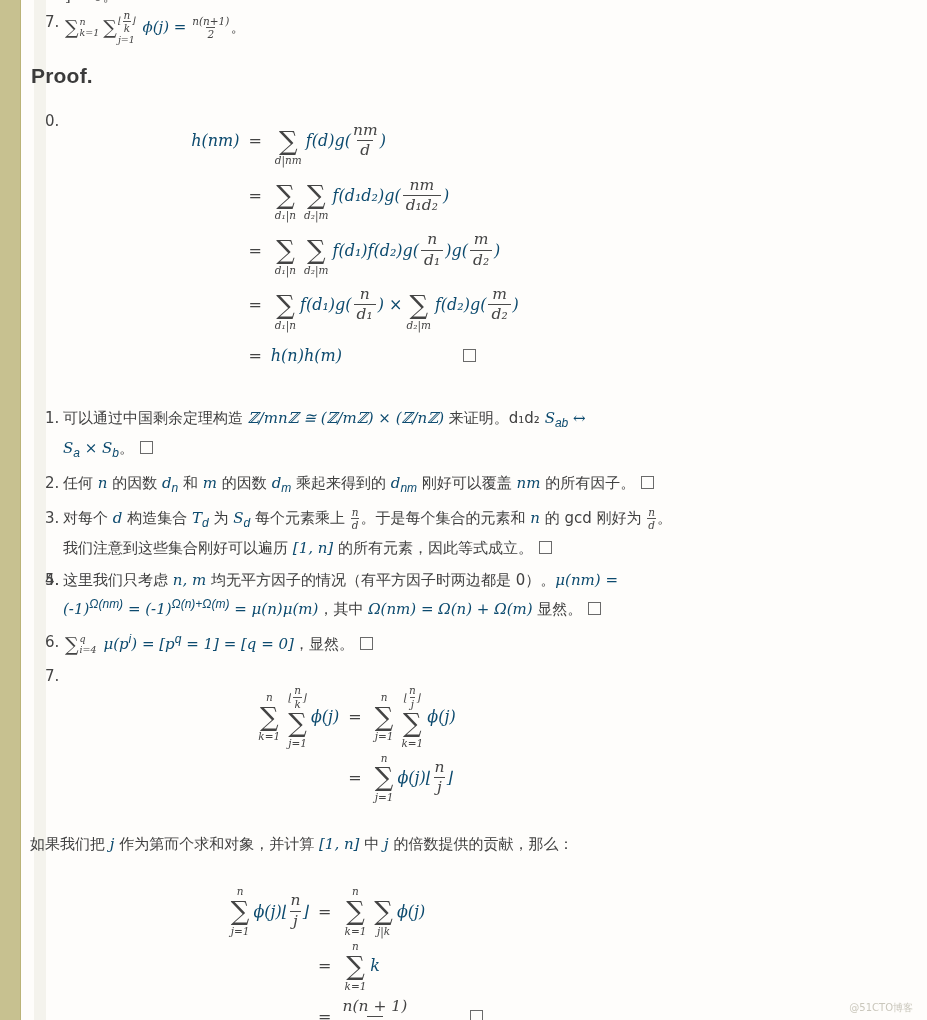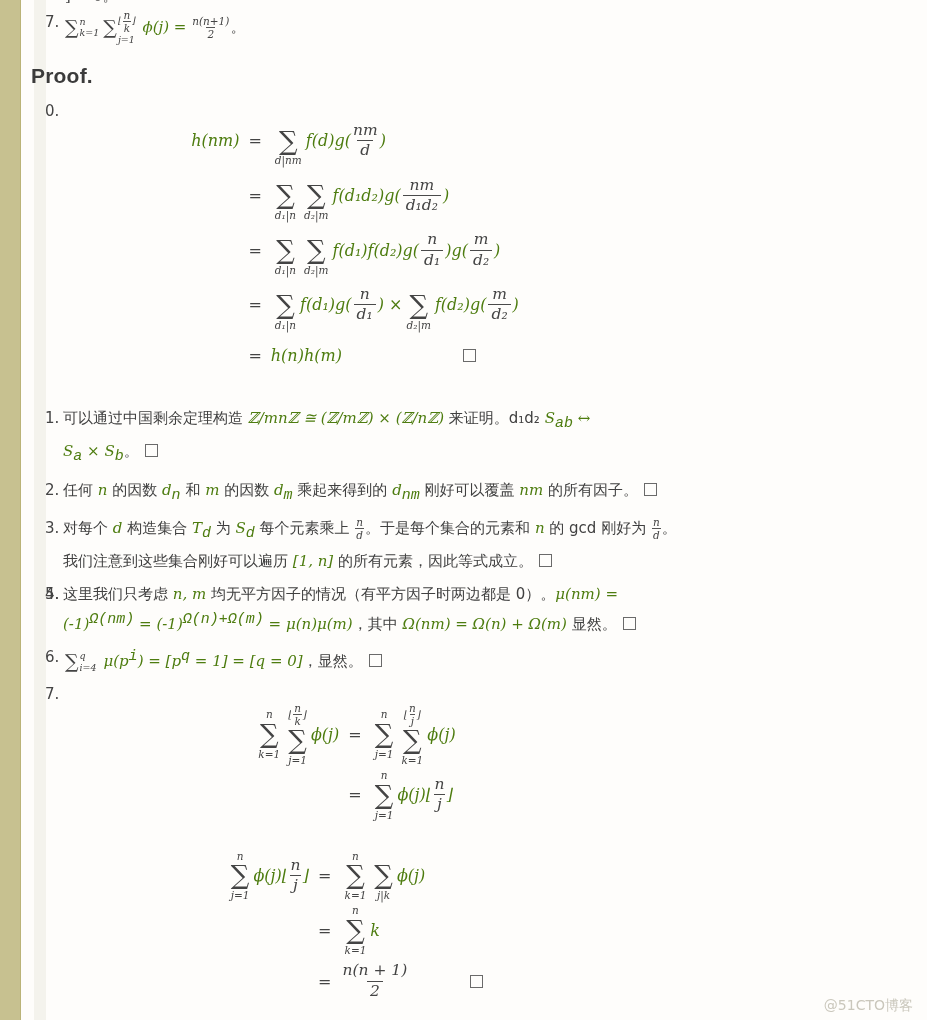--- a/index.html
+++ b/index.html
@@ -14,26 +14,26 @@
   .content{position:relative;z-index:1;margin-left:30px;width:650px;}
 
   .clipped{height:7px;overflow:hidden;margin-left:35px;}
   .clipped .inner{display:inline-block;transform:translateY(-13px);font-family:"DejaVu Serif",serif;font-size:15px;color:#4a4a4a;}
 
   .li{position:relative;padding-left:33px;margin:0 0 6px 0;line-height:1.78;}
   .li .num{position:absolute;left:15px;top:0;color:#444;}
   .topitem{margin:2px 0 4px 0;}
 
   h2{font-family:"Liberation Sans","DejaVu Sans",sans-serif;font-size:21px;font-weight:700;
-     color:#3b3b3b;margin:18px 0 10px 1px;letter-spacing:.2px;}
+     color:#3b3b3b;margin:18px 0 20px 1px;letter-spacing:.2px;}
 
   
-  .mi{font-family:"DejaVu Serif","Liberation Serif",serif;font-style:italic;color:#4d7c0f;}
+  .mi{font-family:"DejaVu Serif","Liberation Serif",serif;font-style:italic;color:#0c4a6e;}
   .mr{font-family:"DejaVu Serif","Liberation Serif",serif;color:#444;}
-  .mi sub,.mi sup{font-size:15px;font-style:italic;font-family:Liberation Mono, monospace;}
+  .mi sub,.mi sup{font-size:12px;font-style:italic;font-family:Liberation Sans, sans-serif;}
   .cn{color:#404040;}
   .sfrac{display:inline-flex;flex-direction:column;align-items:center;vertical-align:middle;
          font-family:"DejaVu Serif",serif;font-style:italic;font-size:10.5px;line-height:1.15;margin:0 1px;color:#444;}
   .sfrac .sd{border-top:1px solid #555;padding:0 1px;}
   .frac{display:inline-flex;flex-direction:column;align-items:center;vertical-align:middle;
         font-family:"DejaVu Serif",serif;font-style:italic;font-size:15.5px;line-height:1.25;margin:0 2px;color:#444;}
   .frac .fd{border-top:1px solid #4a4a4a;padding:0 3px;}
   .dsum{display:inline-flex;flex-direction:column;align-items:center;margin:0 4px;line-height:1;color:#444;}
   .dsum .lim{font-size:10.5px;font-family:"DejaVu Serif",serif;font-style:italic;min-height:13px;display:inline-flex;align-items:center;padding:1px 0;}
   .dsum .sig{font-size:26px;font-family:"DejaVu Serif",serif;font-style:normal;line-height:.95;}
@@ -45,21 +45,21 @@
   .sq{width:11px;height:11px;border:1.2px solid #6a6a6a;display:inline-block;margin-left:6px;vertical-align:-1px;}
   .gap{display:inline-block;height:1px;}
 
   .eq{display:grid;grid-template-columns:max-content max-content;justify-content:center;margin:26px 0;
       font-size:16px;}
   .eq .eql,.eq .eqr{display:flex;align-items:center;min-height:47px;}
   .eq .eql{justify-content:flex-end;}
 
   p.para{margin:14px 0 10px 0;line-height:1.8;}
 
-  .watermark{position:absolute;right:14px;bottom:5px;z-index:2;color:#cac7bc;font-size:14px;}
+  .watermark{position:absolute;right:14px;bottom:5px;z-index:2;color:#cac7bc;font-size:10px;}
 </style>
 </head>
 <body>
 
 <div class="strip"></div>
 <div class="strip2"></div>
 
 <div class="content">
 
   <div class="clipped">
@@ -286,20 +286,21 @@
         </span>
         <span class="mi">ϕ(j)⌊</span>
         <span class="frac">
           <span class="fn">n</span>
           <span class="fd">j</span>
         </span>
         <span class="mi">⌋</span>
       </div>
     </div>
 
+  <p class="para"><span class="cn">如果我们把 </span><span class="mi">j</span><span class="cn"> 作为第而个求和对象，并计算 </span><span class="mi">[1, n]</span><span class="cn"> 中 </span><span class="mi">j</span><span class="cn"> 的倍数提供的贡献，那么：</span></p>
 
   <div class="eq">
       <div class="eql">
         <span class="dsum">
           <span class="lim">n</span>
           <span class="sig">∑</span>
           <span class="lim">j=1</span>
         </span>
         <span class="mi">ϕ(j)⌊</span>
         <span class="frac">

